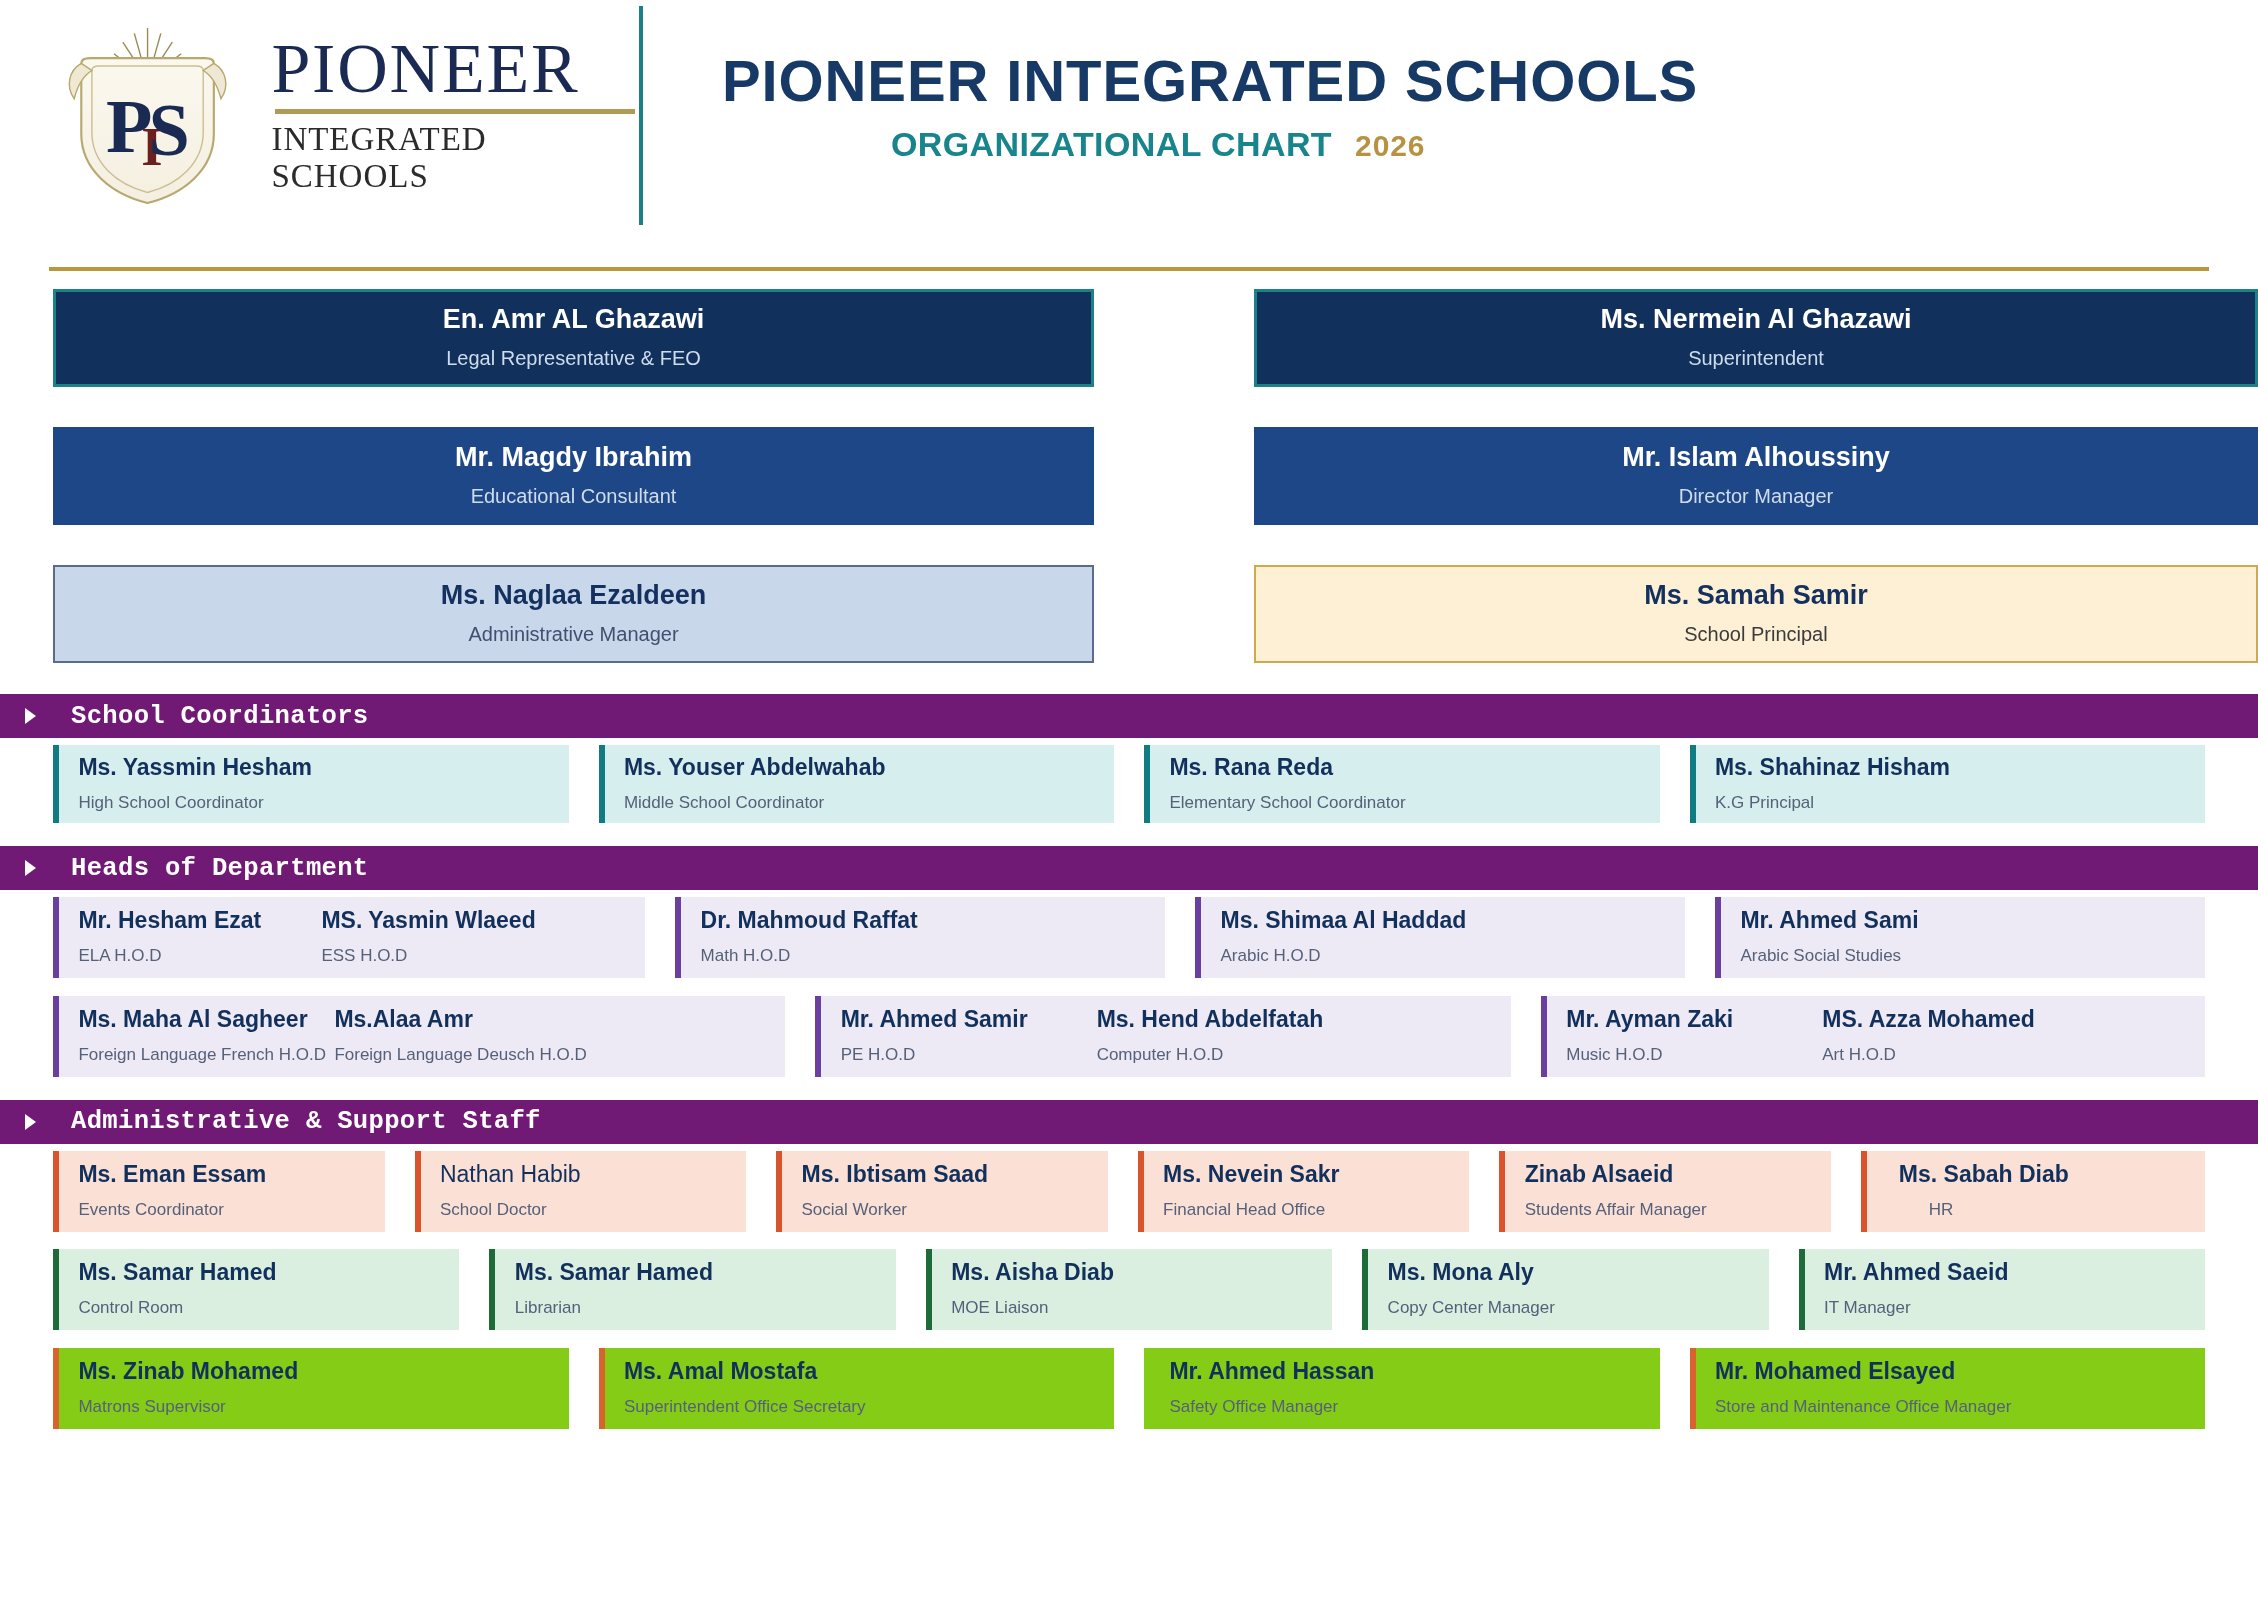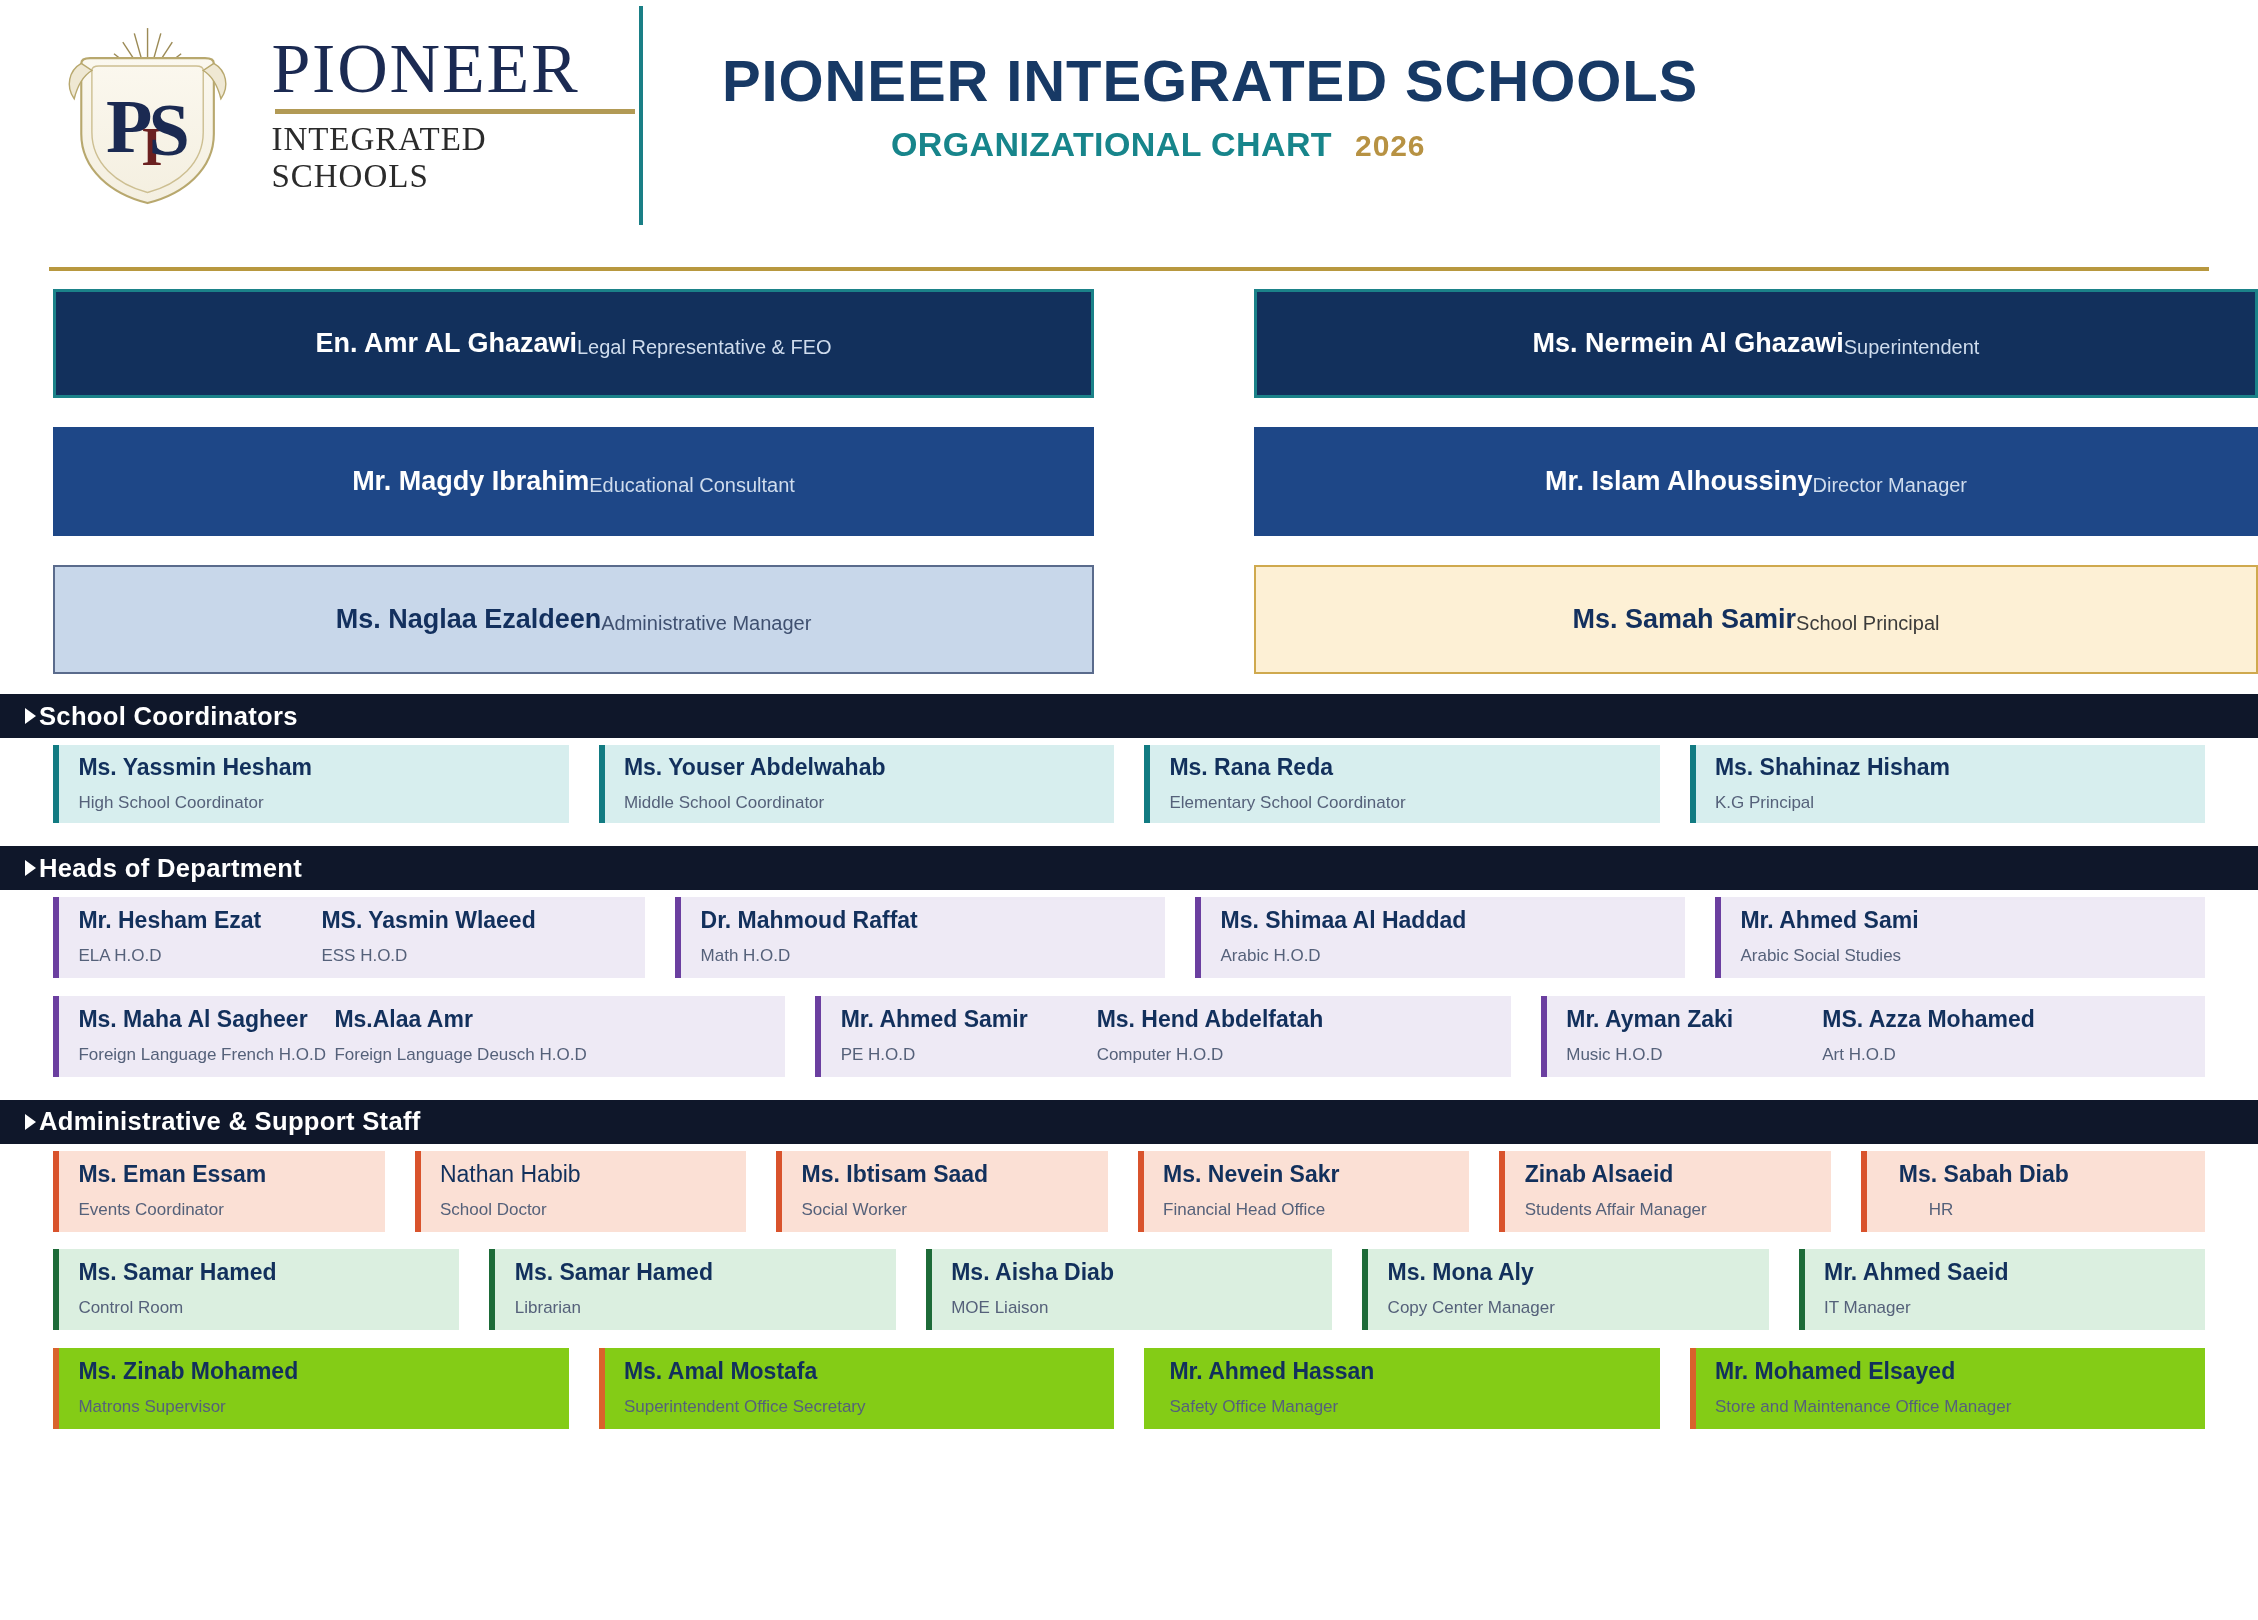--- a/index.html
+++ b/index.html
@@ -109,23 +109,23 @@
   .exec {
     position: absolute;
     top: 289px;
     left: 0; right: 0;
   }
   .exec-row { display: flex; gap: 0; position: relative; height: 106px; }
   .exec-cell-left { position: absolute; left: 53px; width: 1041px; }
   .exec-cell-right { position: absolute; left: 1254px; right: 0px; }
 
   .ebox {
-    height: 109px;
+    height: 98px;
     display: flex;
-    flex-direction: row;
+    flex-direction: column;
     align-items: center;
     justify-content: center;
     text-align: center;
   }
   .ebox .nm { font-size: 27px; font-weight: bold; line-height: 1.25; }
   .ebox .rl { font-size: 20px; line-height: 1.5; margin-top: 6.2px; }
 
   .ebox.navy {
     background: #12305c;
     border: 3.5px solid #1b8289;
@@ -149,27 +149,28 @@
 
   .ebox.cream {
     background: #fdf0d5;
     border: 2.6px solid #cfa94e;
     color: #13305e;
   }
   .ebox.cream .rl { color: #3b3b3b; }
 
   
   .secbar {
-    background: #0f172a;
+    background: #701a75;
     height: 44px;
     display: flex;
     align-items: center;
     padding-left: 25px;
-    gap: 3px;
+    gap: 35px;
     color: #ffffff;
+    font-family: Liberation Mono, monospace;
   }
   .secbar .tri {
     width: 0; height: 0;
     border-left: 11.5px solid #ffffff;
     border-top: 8px solid transparent;
     border-bottom: 8px solid transparent;
   }
   .secbar .lbl { font-size: 25.6px; font-weight: bold; letter-spacing: 0.3px; }
 
   

